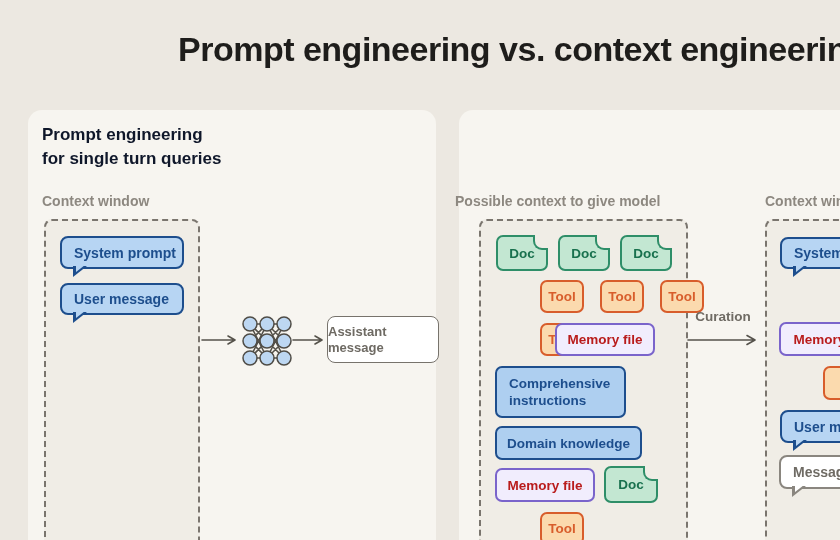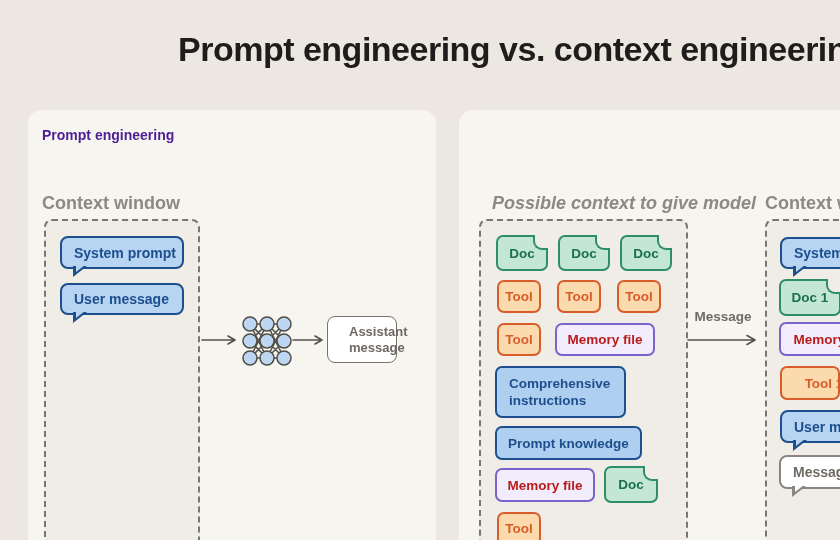--- a/index.html
+++ b/index.html
@@ -19,42 +19,42 @@
 
   .card{
     position:absolute;top:110px;height:470px;
     background:#F7F5F0;border-radius:14px;
   }
   .card.left{left:28px;width:408px;}
   .card.right{left:459px;width:420px;}
 
   .panel-heading{
     position:absolute;top:123px;
-    font-size:14px;font-weight:600;color:#4c1d95;line-height:24px;
+    font-size:17px;font-weight:600;color:#0f172a;line-height:24px;
   }
   .small-label{
     position:absolute;top:193px;
-    font-size:18px;font-weight:700;color:#8D8880;white-space:nowrap;
+    font-size:14px;font-weight:700;color:#8D8880;white-space:nowrap;
   }
 
   .dash-box{
     position:absolute;top:219px;height:330px;
     background:#F0EDE6;border:2px dashed #7A756E;border-radius:8px;
     box-sizing:border-box;
   }
 
   
   .tag{
     position:absolute;box-sizing:border-box;
     display:flex;align-items:center;justify-content:center;
     font-size:13.5px;font-weight:700;border-radius:7px;
     white-space:nowrap;
   }
   .tag.blue{background:#AECFF0;border:2px solid #1D4E8D;color:#1D4E8D;}
-  .tag.orange{background:#FBDAAE;border:2px solid #D85D2B;color:#D85D2B;}
+  .tag.orange{background:#FBDAAE;border:2px solid #D85D2B;color:#D85D2B;margin-left:43px;}
   .tag.purple{background:#F1EDFD;border:2px solid #7A64CB;color:#b91c1c;}
   .tag.left-text{justify-content:flex-start;padding-left:10px;white-space:normal;line-height:17px;}
 
   
   .doc{
     position:absolute;box-sizing:border-box;
     display:flex;align-items:center;justify-content:center;
     background:#C3E7D2;border:2px solid #2E8E68;color:#19714E;
     font-size:13.5px;font-weight:700;
     border-radius:7px;border-top-right-radius:0;
@@ -80,24 +80,24 @@
   }
   .bubble::after{
     content:'';position:absolute;bottom:-5px;left:14px;
     width:0;height:0;border-top:7px solid #B7D5F3;border-right:9px solid transparent;
   }
   .bubble.white{background:#FFFFFF;border-color:#8A867F;color:#6F6B64;font-weight:600;}
   .bubble.white::before{border-top-color:#8A867F;}
   .bubble.white::after{border-top-color:#FFFFFF;}
 
   .outbox{
-    position:absolute;left:327px;top:316px;width:70px;height:47px;box-sizing:border-box;
+    position:absolute;left:327px;top:316px;width:112px;height:47px;box-sizing:border-box;
     background:#FFFFFF;border:1.5px solid #77736C;border-radius:8px;
     color:#6E6A63;font-size:13px;font-weight:600;line-height:16px;
-    display:flex;align-items:center;padding-left:21px;
+    display:flex;align-items:center;padding-left:0;
   }
 
   .curation-label{
     position:absolute;left:688px;top:309px;width:70px;text-align:center;
     font-size:13.5px;font-weight:600;color:#6F6B64;
   }
 
   svg{position:absolute;overflow:visible;}
   .stroke{stroke:#55524B;stroke-width:1.6;fill:none;stroke-linecap:round;}
   .node{fill:#BDD7F2;stroke:#4F4C46;stroke-width:1.5;}
@@ -106,20 +106,21 @@
 <body>
 
 <div id="screen">
 
   <div class="title">Prompt engineering vs. context engineering</div>
 
   <div class="card left"></div>
 
   <div class="panel-heading" style="left:42px;">
     <div>Prompt engineering</div>
+    <div>for single turn queries</div>
   </div>
 
   <div class="small-label" style="left:42px;">Context window</div>
 
   <div class="dash-box" style="left:44px;width:156px;"></div>
 
   <div class="bubble" style="left:60px;top:236px;width:124px;height:33px;">System prompt</div>
   <div class="bubble" style="left:60px;top:283px;width:124px;height:32px;">User message</div>
 
   <svg style="left:202px;top:334px;" width="36" height="12">
@@ -148,50 +149,49 @@
 
   <svg style="left:293px;top:334px;" width="32" height="12">
     <path class="stroke" d="M0,6 H29 M29,6 l-7,-4 M29,6 l-7,4"></path>
   </svg>
 
   <div class="outbox">Assistant message</div>
 
   <div class="card right"></div>
 
 
-  <div class="small-label" style="left:492px;font-style:italic;">Possible context to give model</div>
+  <div class="small-label" style="left:455px;">Possible context to give model</div>
   <div class="small-label" style="left:765px;">Context window</div>
 
   <div class="dash-box" style="left:479px;width:209px;"></div>
   <div class="dash-box" style="left:765px;width:160px;"></div>
 
   <div class="doc" style="left:496px;top:235px;width:52px;height:36px;">Doc</div>
   <div class="doc" style="left:558px;top:235px;width:52px;height:36px;">Doc</div>
   <div class="doc" style="left:620px;top:235px;width:52px;height:36px;">Doc</div>
 
   <div class="tag orange" style="left:497px;top:280px;width:44px;height:33px;">Tool</div>
   <div class="tag orange" style="left:557px;top:280px;width:44px;height:33px;">Tool</div>
   <div class="tag orange" style="left:617px;top:280px;width:44px;height:33px;">Tool</div>
 
   <div class="tag orange" style="left:497px;top:323px;width:44px;height:33px;">Tool</div>
   <div class="tag purple" style="left:555px;top:323px;width:100px;height:33px;">Memory file</div>
 
   <div class="tag blue left-text" style="left:495px;top:366px;width:131px;height:52px;padding-left:12px;">Comprehensive instructions</div>
-  <div class="tag blue" style="left:495px;top:426px;width:147px;height:34px;">Prompt knowledge</div>
+  <div class="tag blue" style="left:495px;top:426px;width:147px;height:34px;">Domain knowledge</div>
 
   <div class="tag purple" style="left:495px;top:468px;width:100px;height:34px;">Memory file</div>
   <div class="doc" style="left:604px;top:466px;width:54px;height:37px;">Doc</div>
 
   <div class="tag orange" style="left:497px;top:512px;width:44px;height:33px;">Tool</div>
 
-  <div class="curation-label">Message</div>
+  <div class="curation-label">Curation</div>
   <svg style="left:688px;top:334px;" width="70" height="12">
     <path class="stroke" d="M0,6 H67 M67,6 l-8,-4.5 M67,6 l-8,4.5"></path>
   </svg>
 
   <div class="bubble" style="left:780px;top:237px;width:130px;height:32px;">System prompt</div>
-  <div class="doc" style="left:779px;top:279px;width:62px;height:37px;">Doc 1</div>
   <div class="tag purple" style="left:779px;top:322px;width:104px;height:34px;">Memory file</div>
   <div class="tag orange" style="left:780px;top:366px;width:60px;height:34px;padding-left:28px;">Tool 1</div>
   <div class="bubble" style="left:780px;top:410px;width:130px;height:33px;">User message</div>
   <div class="bubble white" style="left:779px;top:455px;width:130px;height:34px;">Message history</div>
 
 </div>
 
 </body></html>

